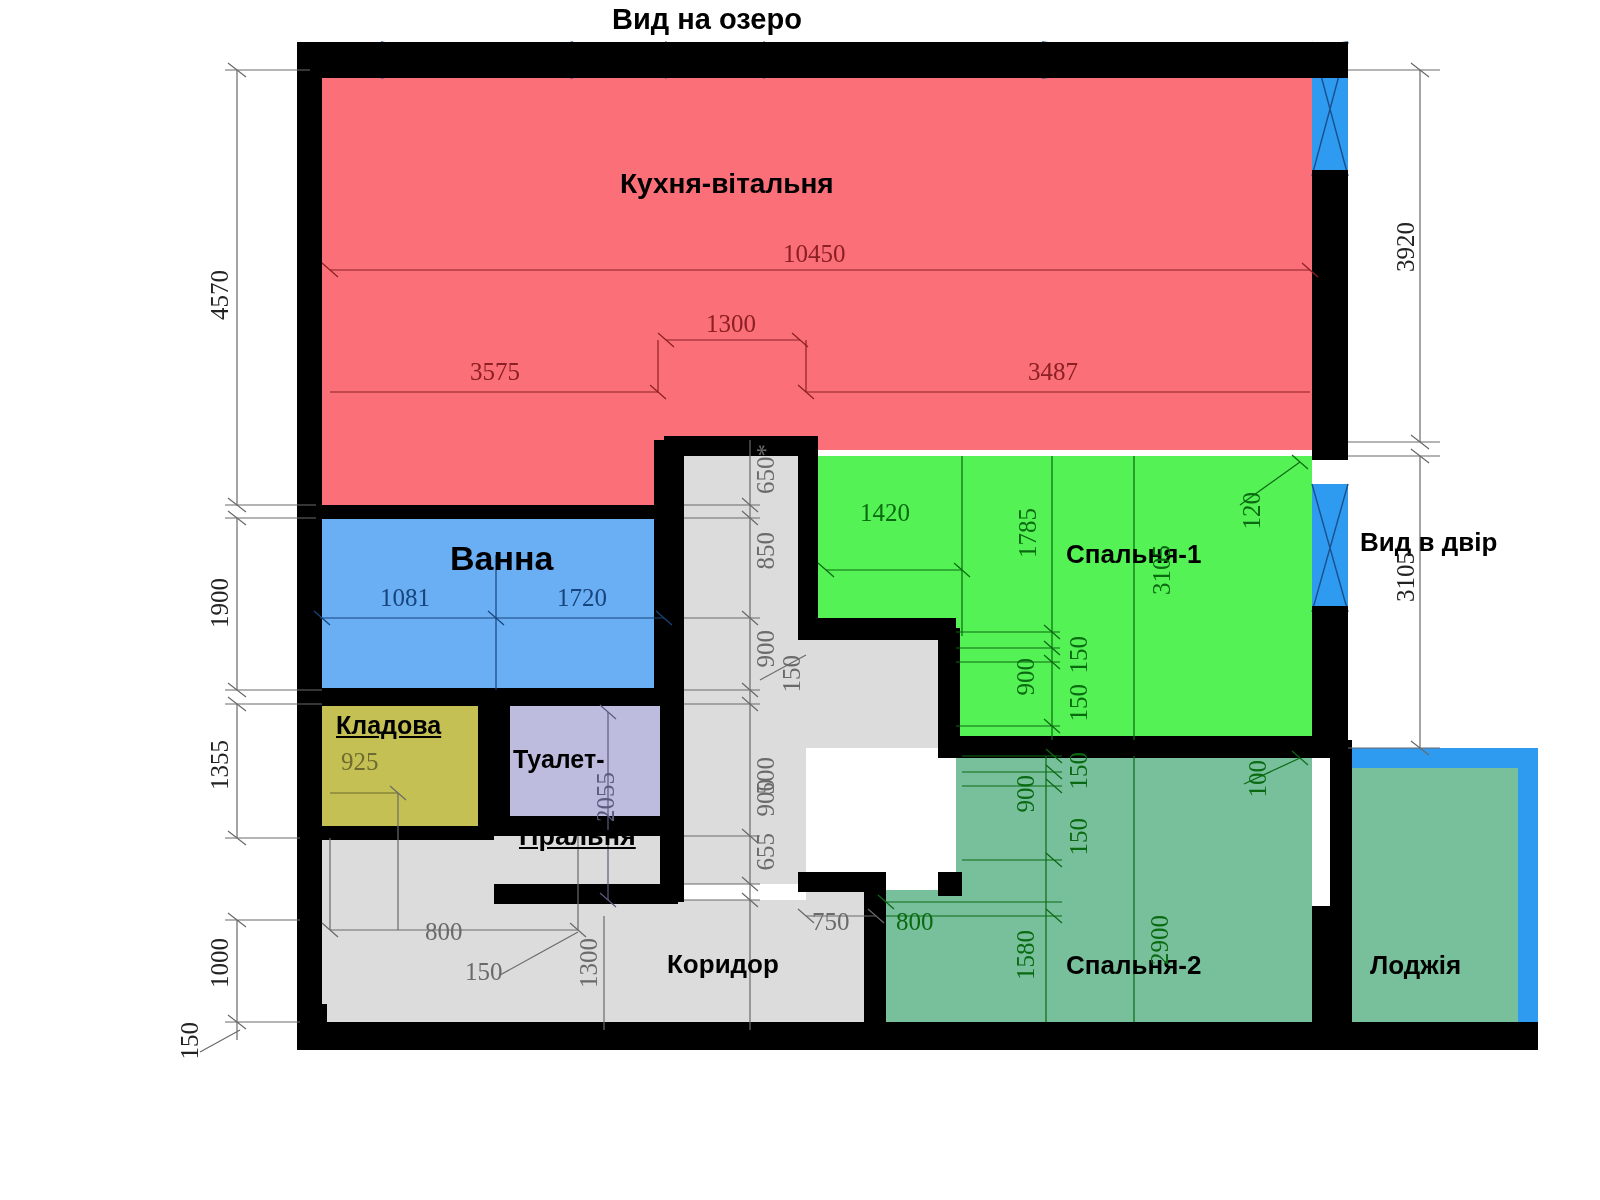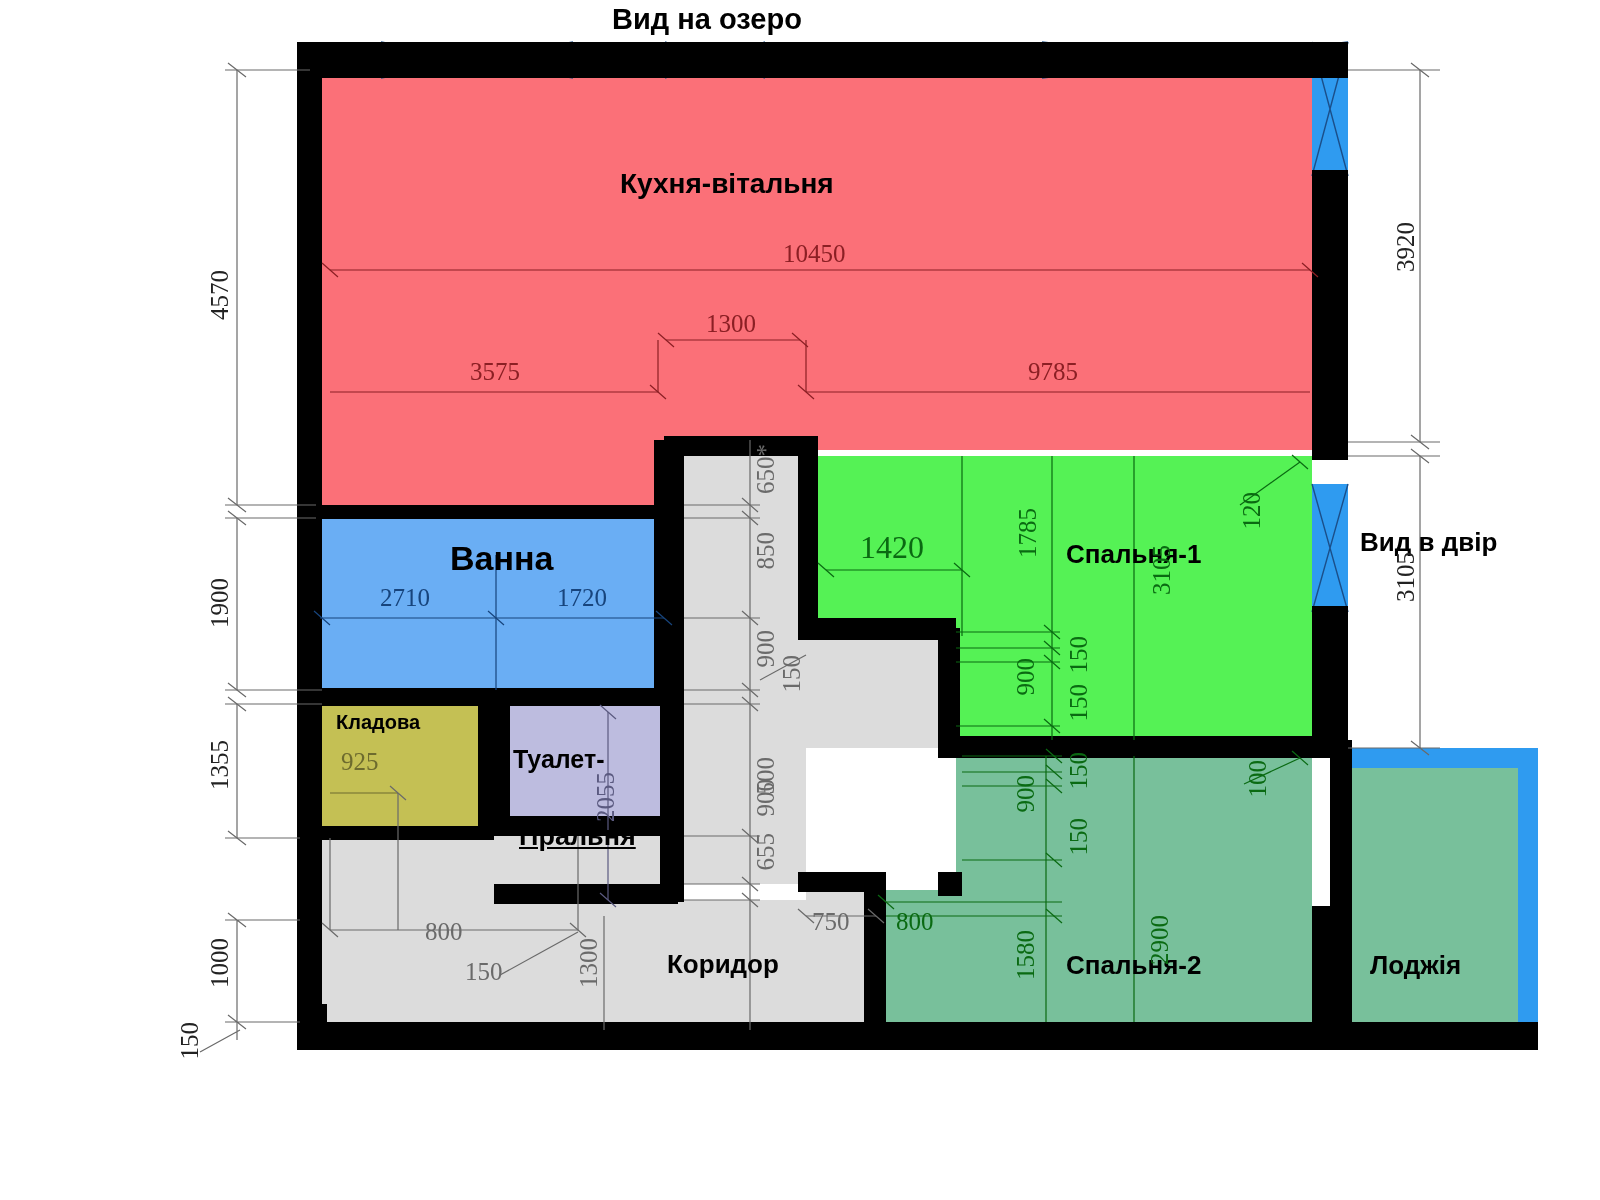--- a/index.html
+++ b/index.html
@@ -155,61 +155,61 @@
     <path d="M886,916 L1062,916" stroke="#0a6a12"></path>
     <path d="M1046,909 L1062,923" stroke="#0a6a12"></path>
   </g>
 </svg>
 
 <div class="lbl room-name" style="left:612px;top:3px;font-size:29px;">Вид на озеро</div>
 <div class="lbl room-name" style="left:1360px;top:527px;font-size:26px;">Вид в двір</div>
 
 <div class="lbl room-name" style="left:620px;top:168px;font-size:28px;">Кухня-вітальня</div>
 <div class="lbl room-name" style="left:450px;top:533px;font-size:34px;margin-top:6px;">Ванна</div>
-<div class="lbl room-name" style="left:336px;top:711px;font-size:20px;">Кладова</div>
+<div class="lbl room-name" style="left:336px;top:711px;font-size:25px;text-decoration:underline;">Кладова</div>
 <div class="lbl room-name" style="left:513px;top:745px;font-size:25px;">Туалет-</div>
 <div class="lbl room-name" style="left:519px;top:821px;font-size:27px;text-decoration:underline;">Пральня</div>
 <div class="lbl room-name" style="left:667px;top:949px;font-size:26px;text-align:right;">Коридор</div>
 <div class="lbl room-name" style="left:1066px;top:531px;font-size:26px;margin-top:8px;">Спальня-1</div>
 <div class="lbl room-name" style="left:1066px;top:950px;font-size:26px;">Спальня-2</div>
 <div class="lbl room-name" style="left:1370px;top:950px;font-size:26px;">Лоджія</div>
 
 <div class="lbl dim vert" style="left:206px;top:270px;font-size:25px;color:#222;">4570</div>
 <div class="lbl dim vert" style="left:206px;top:578px;font-size:25px;color:#222;">1900</div>
 <div class="lbl dim vert" style="left:206px;top:740px;font-size:25px;color:#222;">1355</div>
 <div class="lbl dim vert" style="left:206px;top:938px;font-size:25px;color:#222;">1000</div>
 <div class="lbl dim vert" style="left:176px;top:1022px;font-size:25px;color:#222;">150</div>
 
 <div class="lbl dim vert" style="left:1392px;top:222px;font-size:25px;color:#222;">3920</div>
 <div class="lbl dim vert" style="left:1392px;top:552px;font-size:25px;color:#222;">3105</div>
 
 <div class="lbl dim" style="left:783px;top:240px;font-size:25px;color:#8b1f24;">10450</div>
 <div class="lbl dim" style="left:470px;top:358px;font-size:25px;color:#8b1f24;">3575</div>
 <div class="lbl dim" style="left:706px;top:310px;font-size:25px;color:#8b1f24;">1300</div>
-<div class="lbl dim" style="left:1028px;top:358px;font-size:25px;color:#8b1f24;">9785</div>
-
-<div class="lbl dim" style="left:380px;top:584px;font-size:25px;color:#17447c;">2710</div>
+<div class="lbl dim" style="left:1028px;top:358px;font-size:25px;color:#8b1f24;">3487</div>
+
+<div class="lbl dim" style="left:380px;top:584px;font-size:25px;color:#17447c;">1081</div>
 <div class="lbl dim" style="left:557px;top:584px;font-size:25px;color:#17447c;">1720</div>
 
 <div class="lbl dim" style="left:341px;top:748px;font-size:25px;color:#6d6b2e;">925</div>
 <div class="lbl dim" style="left:425px;top:918px;font-size:25px;color:#6a6a6a;">800</div>
 <div class="lbl dim" style="left:465px;top:958px;font-size:25px;color:#6a6a6a;">150</div>
 <div class="lbl dim vert" style="left:575px;top:938px;font-size:25px;color:#6a6a6a;">1300</div>
 
 <div class="lbl dim vert" style="left:592px;top:772px;font-size:25px;color:#5b5a80;">2055</div>
 
 <div class="lbl dim vert" style="left:752px;top:444px;font-size:25px;color:#6a6a6a;">650*</div>
 <div class="lbl dim vert" style="left:752px;top:532px;font-size:25px;color:#6a6a6a;">850</div>
 <div class="lbl dim vert" style="left:752px;top:630px;font-size:25px;color:#6a6a6a;">900</div>
 <div class="lbl dim vert" style="left:778px;top:655px;font-size:25px;color:#6a6a6a;">150</div>
 <div class="lbl dim vert" style="left:752px;top:757px;font-size:25px;color:#6a6a6a;">500</div>
 <div class="lbl dim vert" style="left:752px;top:779px;font-size:25px;color:#6a6a6a;">900</div>
 <div class="lbl dim vert" style="left:752px;top:833px;font-size:25px;color:#6a6a6a;">655</div>
 
-<div class="lbl dim" style="left:860px;top:529px;font-size:32px;color:#0a6a12;">1420</div>
+<div class="lbl dim" style="left:860px;top:499px;font-size:25px;color:#0a6a12;">1420</div>
 <div class="lbl dim vert" style="left:1014px;top:508px;font-size:25px;color:#0a6a12;">1785</div>
 <div class="lbl dim vert" style="left:1148px;top:545px;font-size:25px;color:#0a6a12;">3105</div>
 <div class="lbl dim vert" style="left:1238px;top:492px;font-size:25px;color:#0a6a12;">120</div>
 <div class="lbl dim vert" style="left:1012px;top:658px;font-size:25px;color:#0a6a12;">900</div>
 <div class="lbl dim vert" style="left:1065px;top:636px;font-size:25px;color:#0a6a12;">150</div>
 <div class="lbl dim vert" style="left:1065px;top:684px;font-size:25px;color:#0a6a12;">150</div>
 
 <div class="lbl dim vert" style="left:1012px;top:775px;font-size:25px;color:#0a6a12;">900</div>
 <div class="lbl dim vert" style="left:1065px;top:752px;font-size:25px;color:#0a6a12;">150</div>
 <div class="lbl dim vert" style="left:1065px;top:818px;font-size:25px;color:#0a6a12;">150</div>

